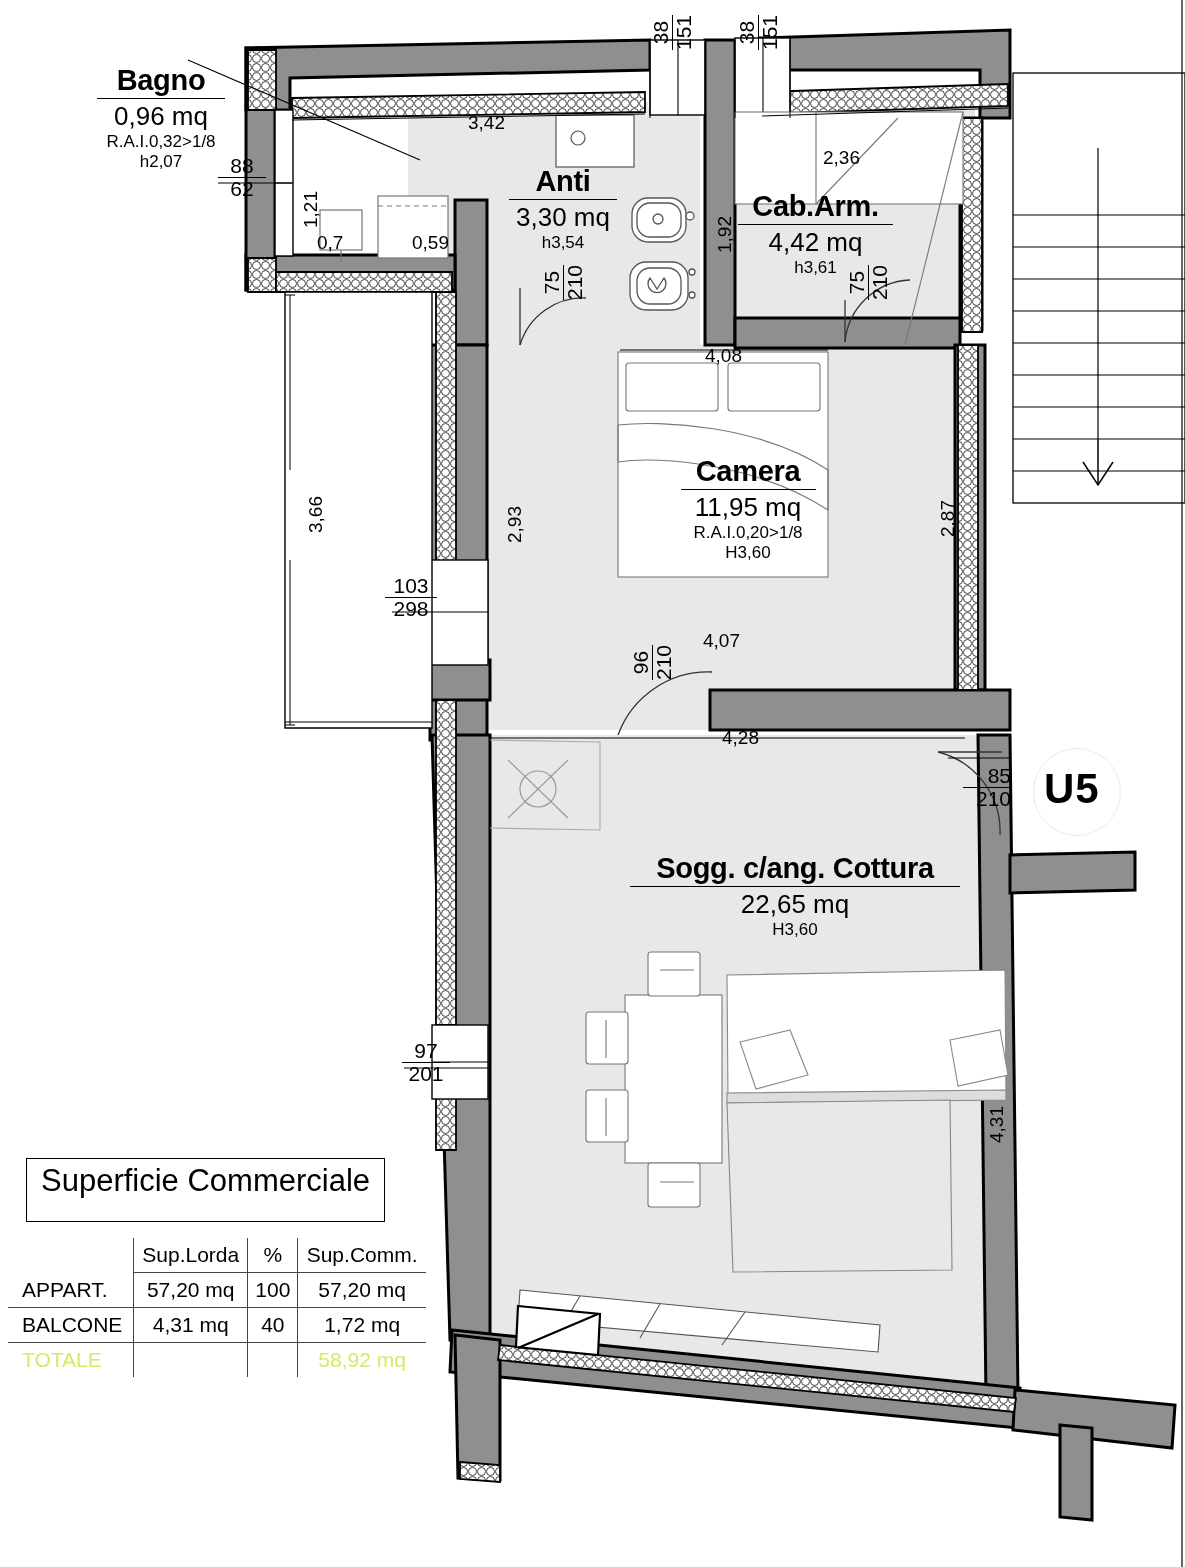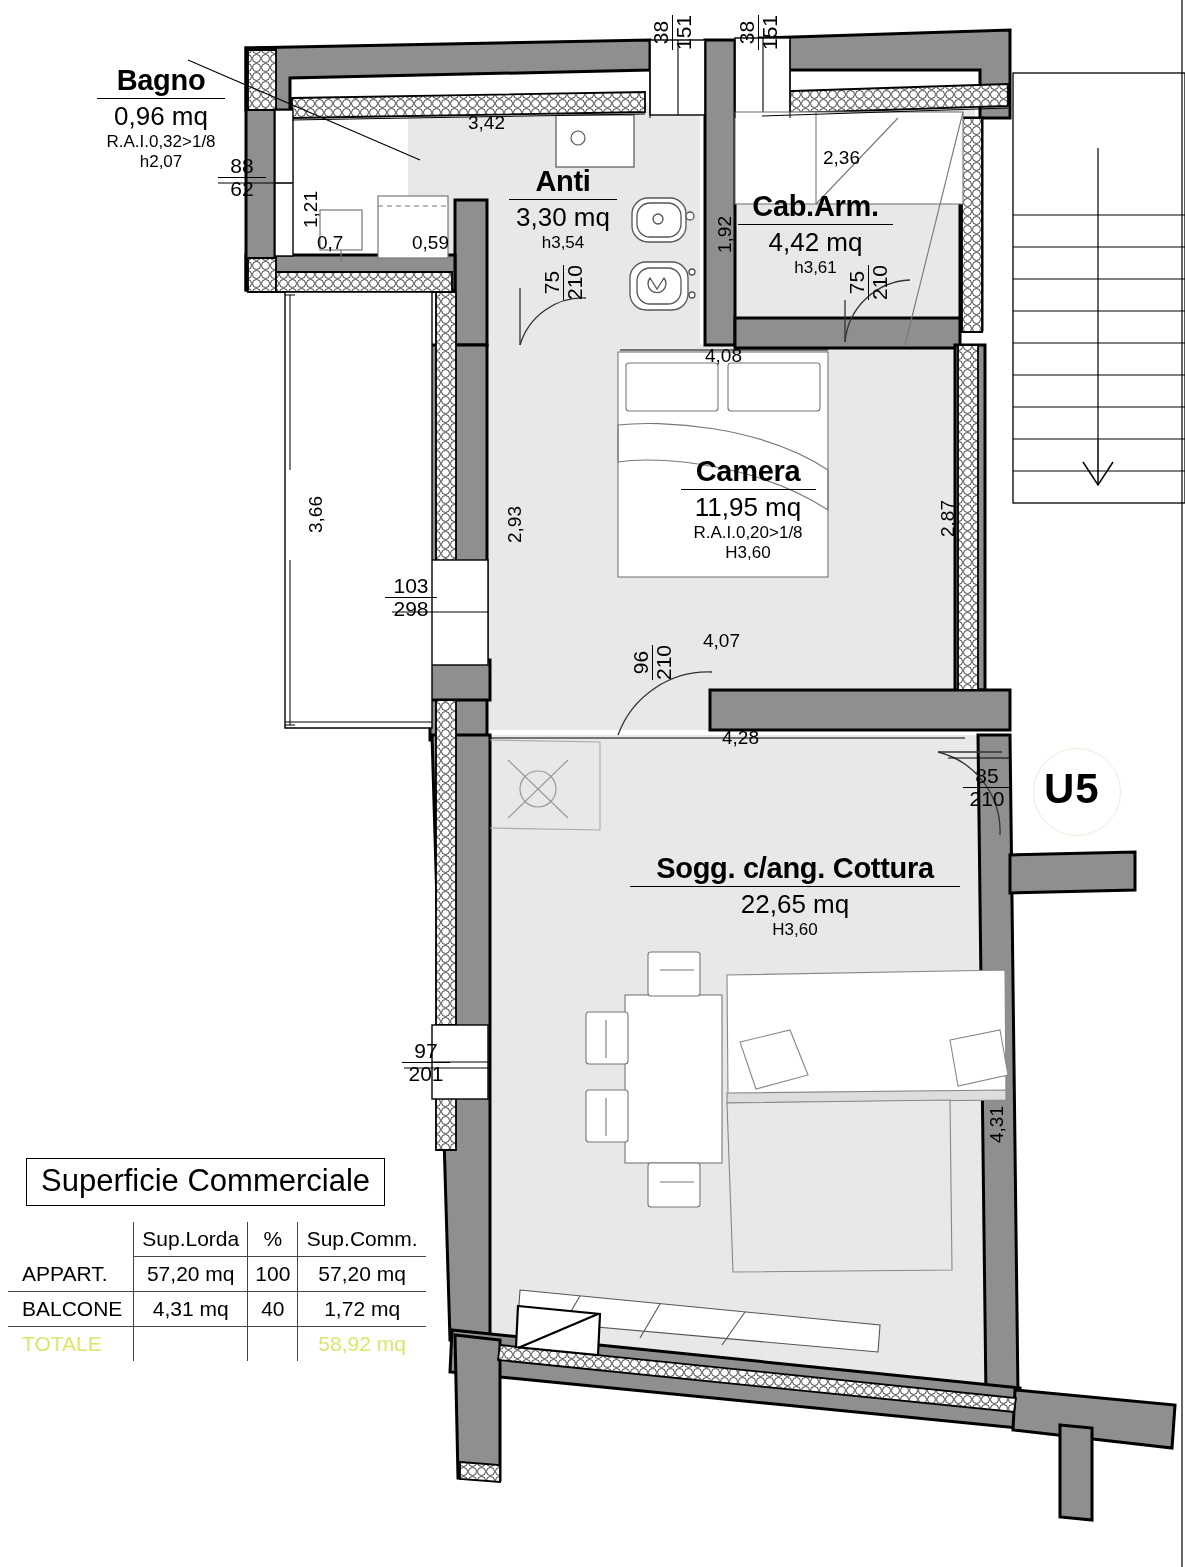--- a/index.html
+++ b/index.html
@@ -16,21 +16,21 @@
   .dim{font-size:19px;}
   .dimfrac{position:absolute;text-align:center;font-size:21px;line-height:1.05;}
   .dimfrac .top{display:block;}
   .dimfrac .bar{display:block;border-top:1.3px solid #000;}
   .dimfrac .bot{display:block;}
   .dimfrac.vert{transform-origin:left top;transform:rotate(-90deg);}
   .u5{position:absolute;font-size:42px;font-weight:bold;letter-spacing:1px;}
   .u5circ{position:absolute;border:1.5px solid #f0ecd8;border-radius:50%;}
   
   #tbl{position:absolute;left:8px;top:1158px;width:420px;}
-  #tbl .title{border:1.6px solid #000;display:inline-block;padding:4px 14px 6px 14px;
+  #tbl .title{border:1.6px solid #000;display:inline-block;padding:4px 14px 22px 14px;
               font-size:31px;margin-left:18px;}
   #tbl table{border-collapse:collapse;margin-top:16px;font-size:21px;width:418px;}
   #tbl td,#tbl th{padding:5px 6px;font-weight:normal;text-align:center;}
   #tbl .rowlab{text-align:left;padding-left:14px;border-right:1.6px solid #444;}
   #tbl .hdr td{border-bottom:1.6px solid #444;}
   #tbl .hdr .rowlab{border-bottom:none;border-right:1.6px solid #444;}
   #tbl .c1{border-right:1.6px solid #444;}
   #tbl .c2{border-right:1.6px solid #444;}
   #tbl .brdr td{border-bottom:1.6px solid #444;}
   #tbl .tot{color:#d9e86a;}
@@ -362,21 +362,21 @@
 <div class="dimfrac" style="left:385px;top:575px;width:52px;">
   <span class="top">103</span>
   <span class="bar"></span>
   <span class="bot">298</span>
 </div>
 <div class="dimfrac" style="left:402px;top:1040px;width:48px;">
   <span class="top">97</span>
   <span class="bar"></span>
   <span class="bot">201</span>
 </div>
-<div class="dimfrac" style="left:963px;top:765px;width:48px;">
+<div class="dimfrac" style="left:963px;top:765px;width:48px;text-align:right;">
   <span class="top">85</span>
   <span class="bar"></span>
   <span class="bot">210</span>
 </div>
 
 <div class="dimfrac vert" style="left:541px;top:300px;">
   <span class="top">75</span>
   <span class="bar"></span>
   <span class="bot">210</span>
 </div>

